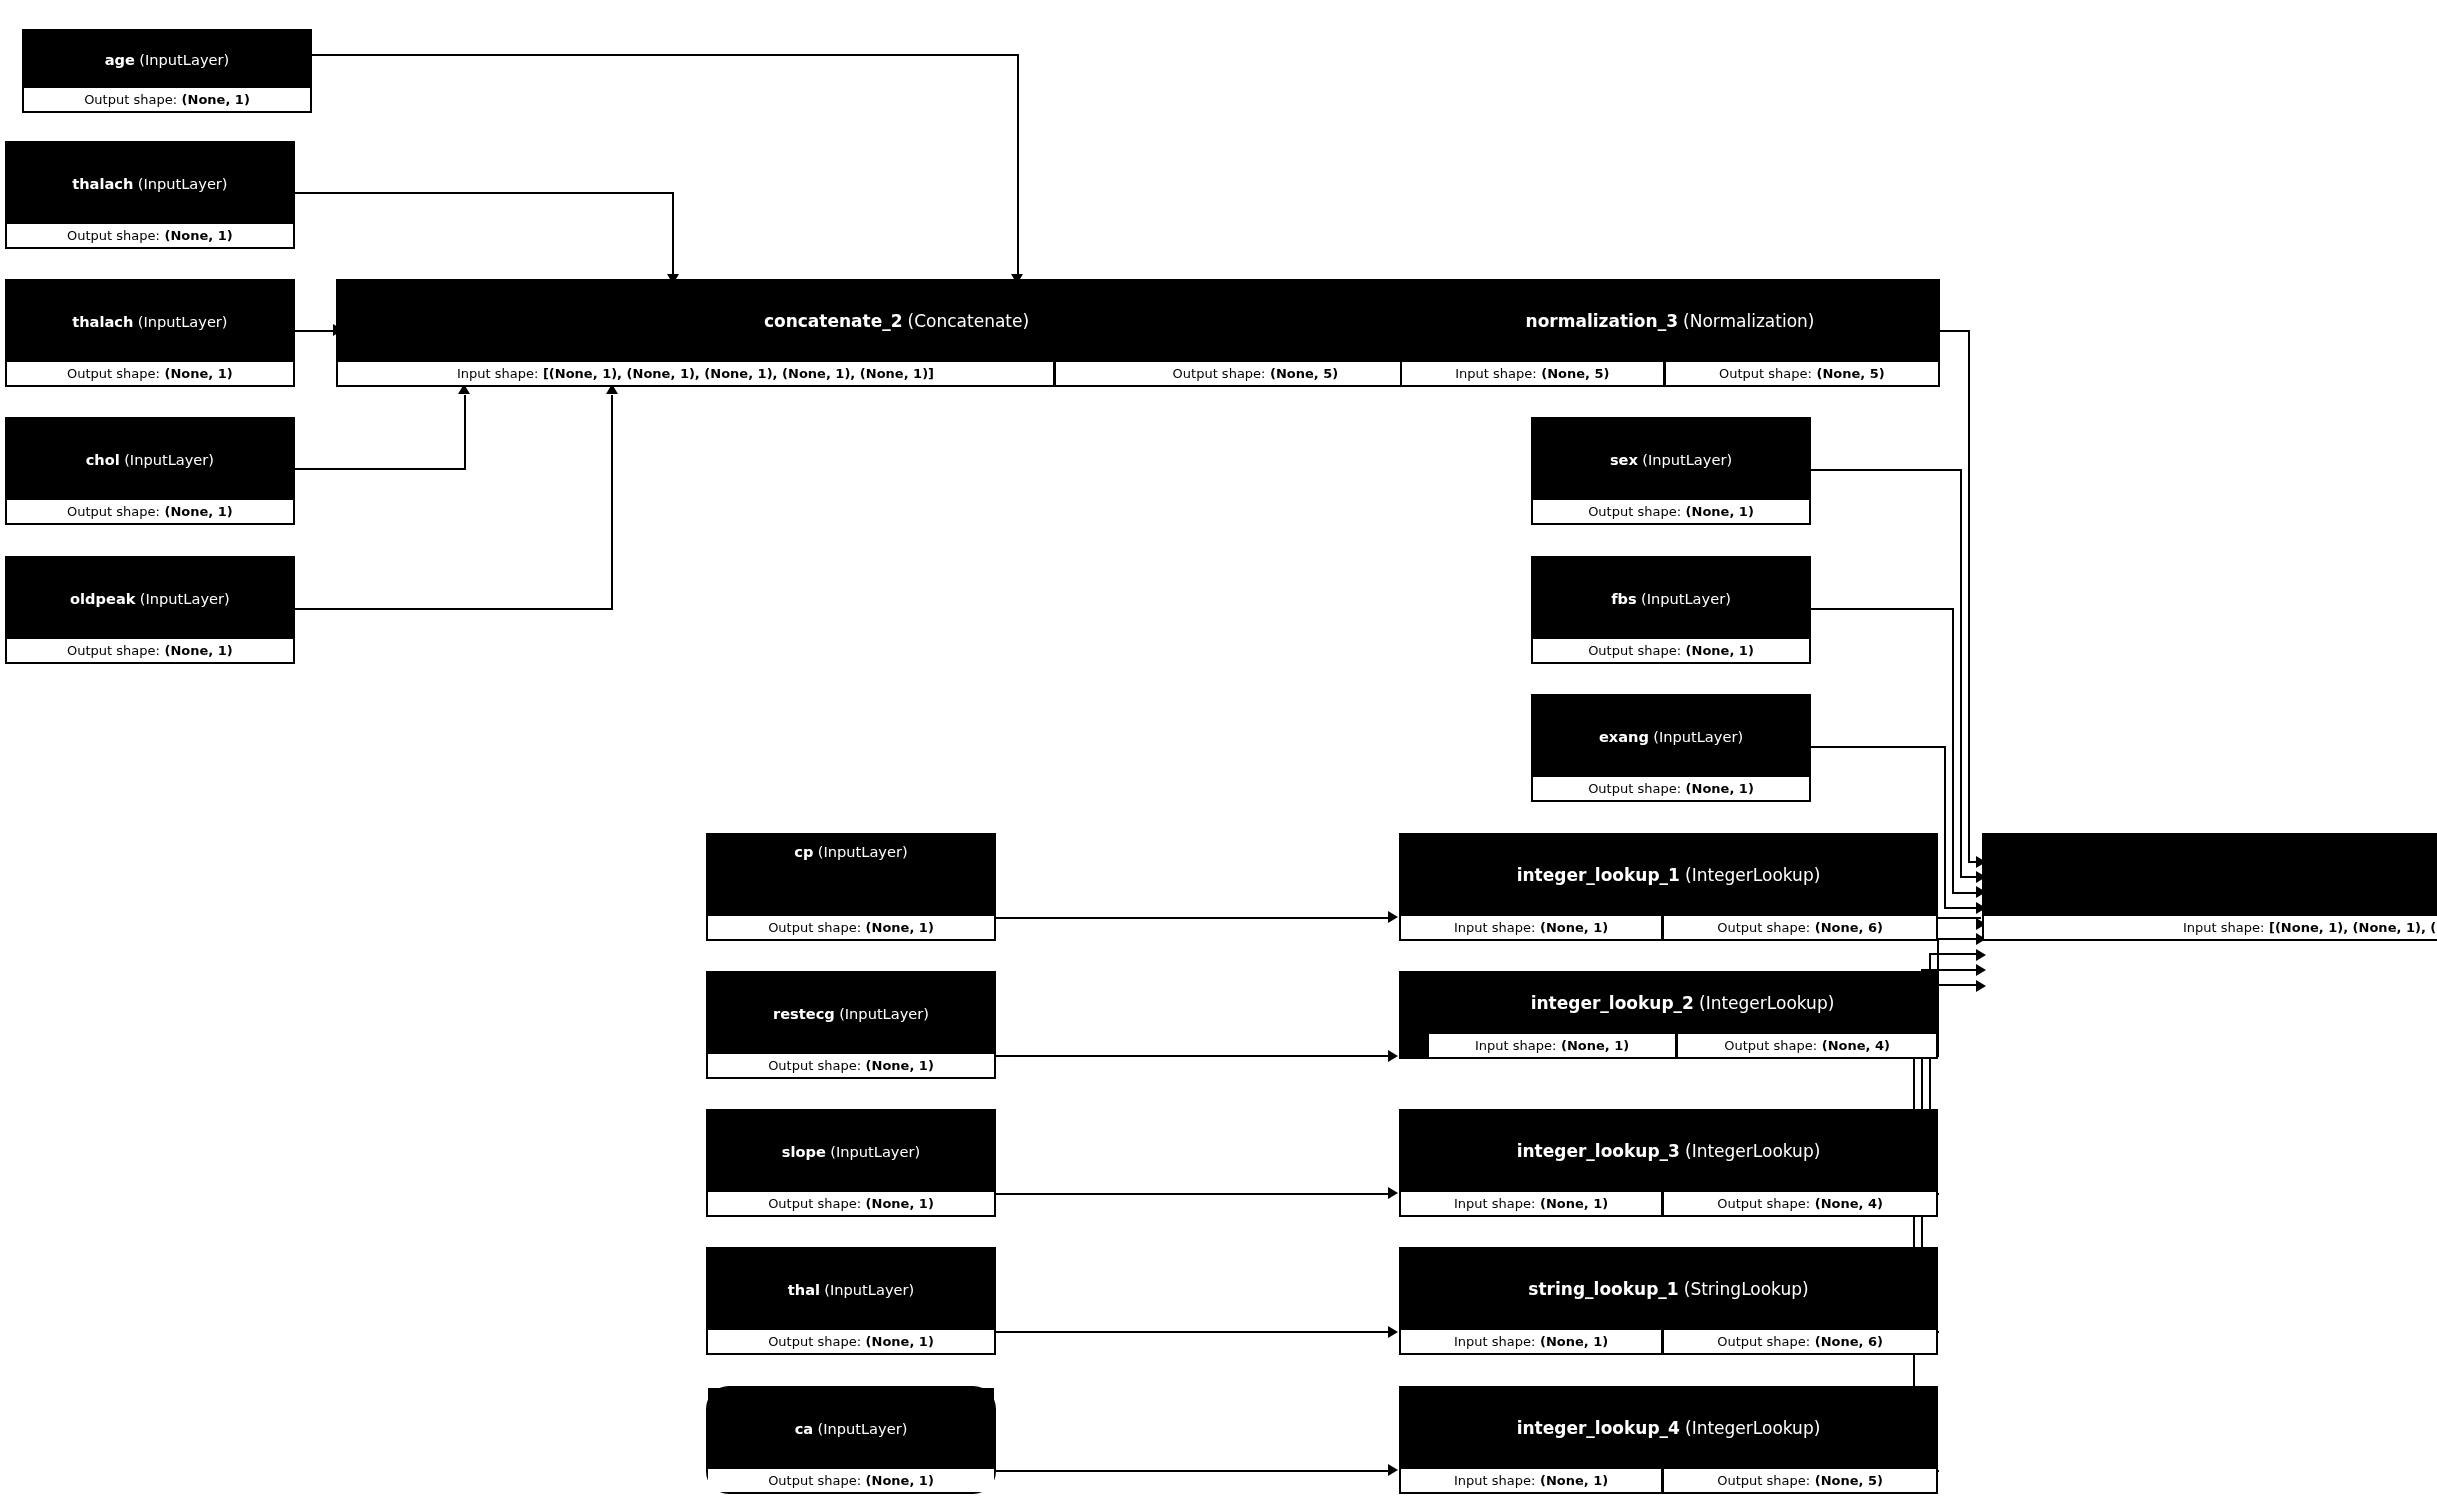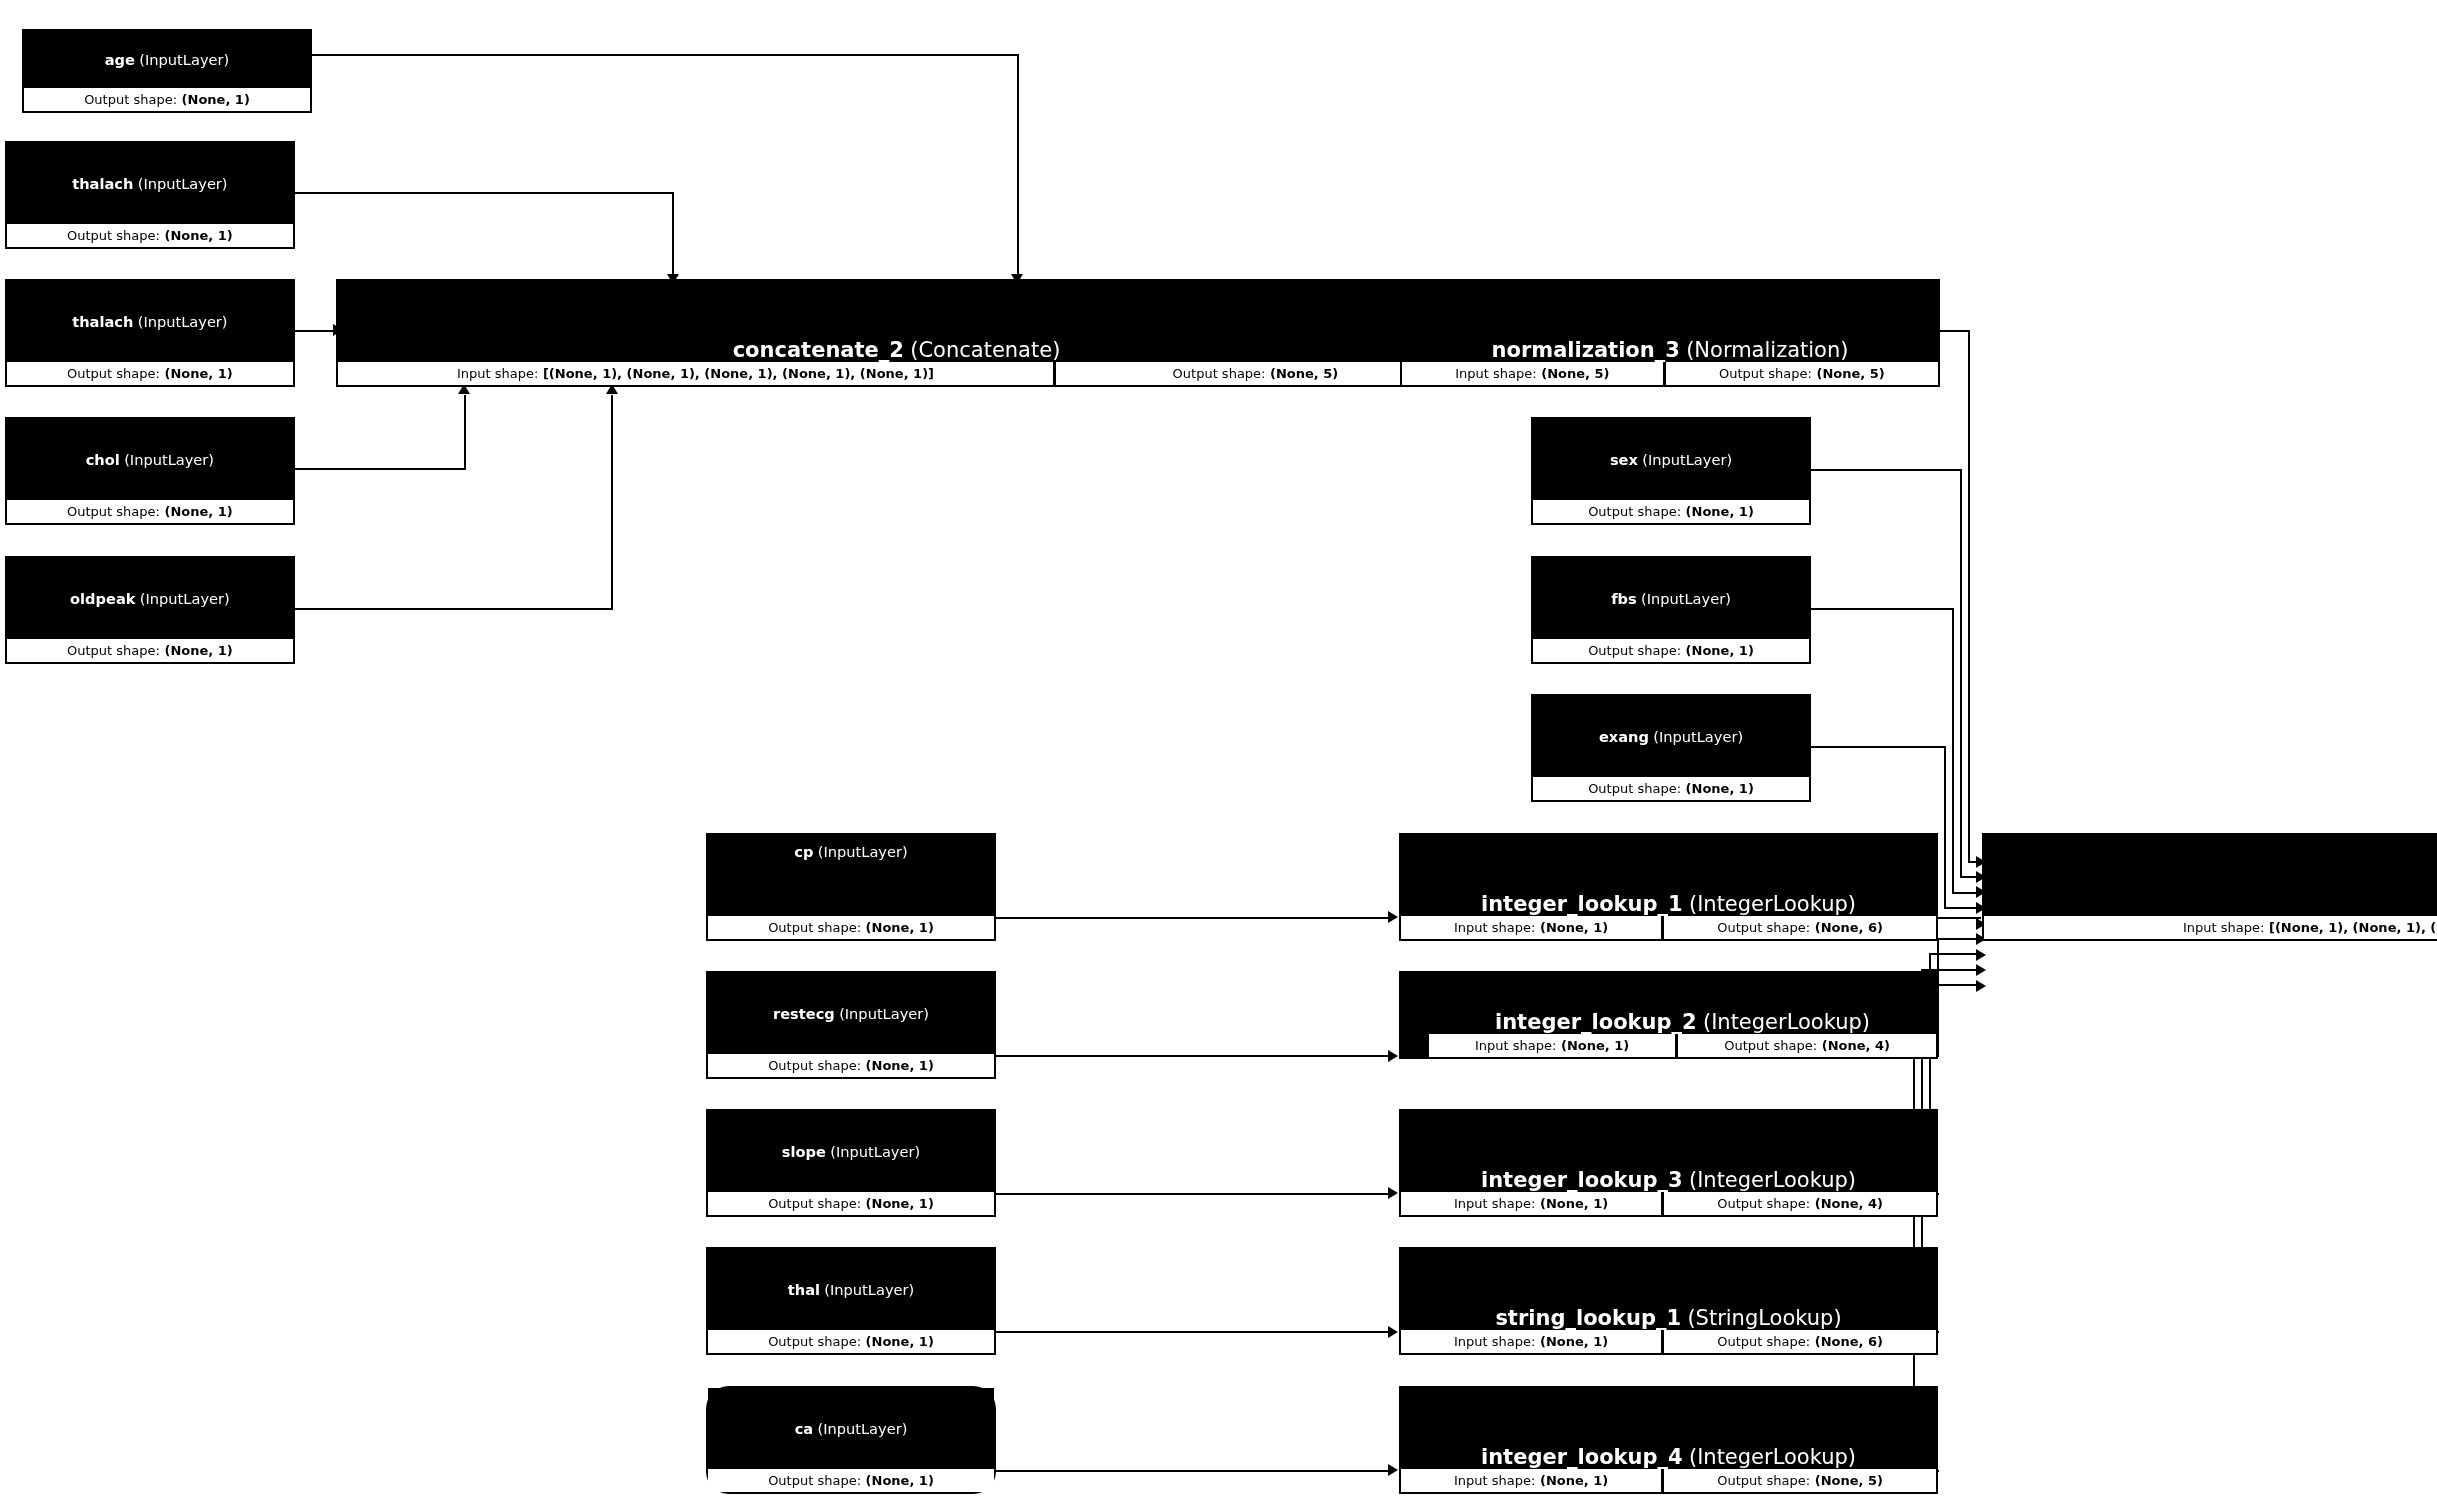--- a/index.html
+++ b/index.html
@@ -16,21 +16,21 @@
   .node .cell{flex:1 1 auto;background:#ffffff;color:#000000;display:flex;align-items:center;justify-content:center;white-space:nowrap;padding:0 7.8px;box-sizing:border-box;}
   .node .cell + .cell{margin-left:2.9px;}
   .node .cell .lbl{font-weight:normal;}
   .node .cell .val{font-weight:bold;margin-left:.35em;}
 
   
   .n-in .title{height:28px;font-size:14.6px;}
   .n-in .shapes{height:23.4px;}
   .n-in .cell{font-size:13px;}
 
-  .n-op .title{height:28px;font-size:21px;align-items:flex-end;}
+  .n-op .title{height:28px;font-size:17px;}
   .n-op .shapes{height:23.4px;}
   .n-op .cell{font-size:13px;}
 
   
   .edge{position:absolute;background:#000000;}
   .h{height:2.4px;}
   .v{width:2.4px;}
   .arrow{position:absolute;width:0;height:0;}
   .ar-right{border-top:6.3px solid transparent;border-bottom:6.3px solid transparent;border-left:10.7px solid #000000;}
   .ar-down{border-left:6.3px solid transparent;border-right:6.3px solid transparent;border-top:10.7px solid #000000;}

